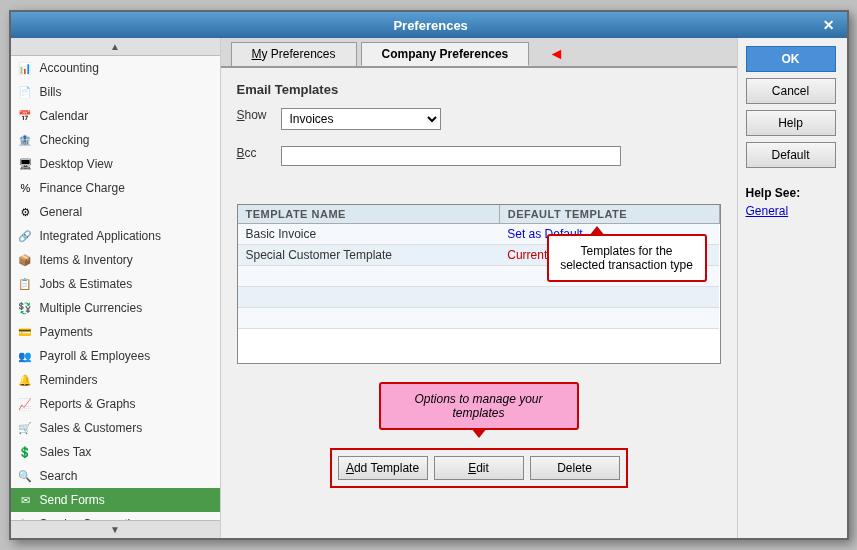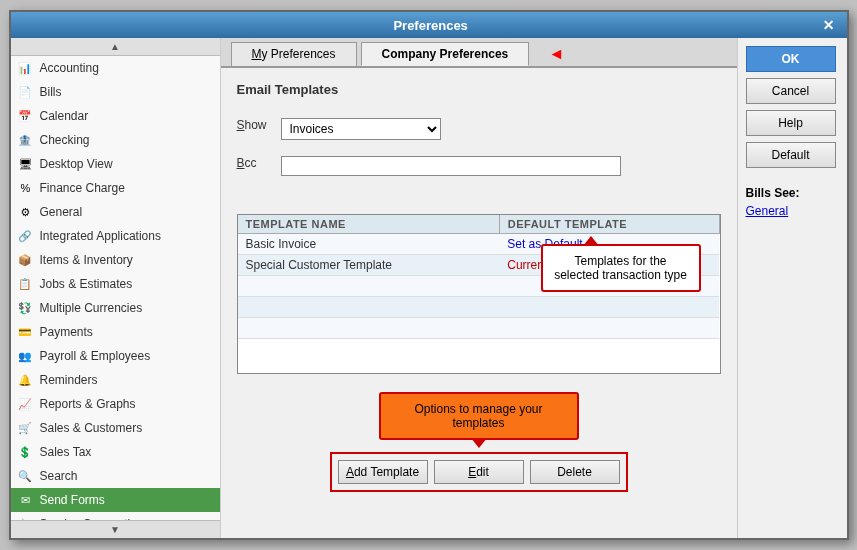--- a/index.html
+++ b/index.html
@@ -127,21 +127,21 @@
       padding: 14px 16px;
       display: flex;
       flex-direction: column;
       gap: 10px;
       overflow-y: auto;
     }
     .section-title {
       font-size: 13px;
       font-weight: bold;
       color: #333;
-      margin-bottom: 11px;
+      margin-bottom: 1px;
     }
     .form-row {
       display: flex;
       gap: 4px;
       margin-bottom: 6px;
     }
     .form-label {
       min-width: 40px;
       font-size: 12px;
       color: #333;
@@ -264,21 +264,21 @@
     
     .icon-accounting { color: #2e6da4; }
     .icon-checking { color: #2e6da4; }
     .template-area {
       position: relative;
       width: 100%;
       margin-top: 22px;
     }
     .tooltip-template {
       position: absolute;
-      right: 20px;
+      right: 14px;
       top: 30px;
       width: 160px;
       border: 2px solid #cc0000;
       background: white;
       padding: 8px;
       border-radius: 3px;
       font-size: 12px;
       text-align: center;
       z-index: 10;
     }
@@ -286,28 +286,30 @@
       content: '';
       position: absolute;
       top: -10px;
       left: 40px;
       border-left: 8px solid transparent;
       border-right: 8px solid transparent;
       border-bottom: 10px solid #cc0000;
     }
     .tooltip-manage {
       border: 2px solid #cc0000;
-      background: #f97316;
+      background: #f9a8d4;
       padding: 8px 12px;
       border-radius: 3px;
       font-size: 12px;
       text-align: center;
+      margin-bottom: 6px;
       width: 200px;
       align-self: center;
       position: relative;
+      font-style: italic;
     }
     .tooltip-manage::after {
       content: '';
       position: absolute;
       bottom: -10px;
       left: 50%;
       transform: translateX(-50%);
       border-left: 8px solid transparent;
       border-right: 8px solid transparent;
       border-top: 10px solid #cc0000;
@@ -555,19 +557,19 @@
 
       </div>
     </div>
 
     <div class="right-panel">
       <button class="right-btn primary">OK</button>
       <button class="right-btn secondary">Cancel</button>
       <button class="right-btn secondary">Help</button>
       <button class="right-btn secondary">Default</button>
       <div class="also-see">
-        <div class="also-see-title">Bills See:</div>
+        <div class="also-see-title">Help See:</div>
         <div class="also-see-link">General</div>
       </div>
     </div>
 
   </div>
 </div>
 
 </body></html>

